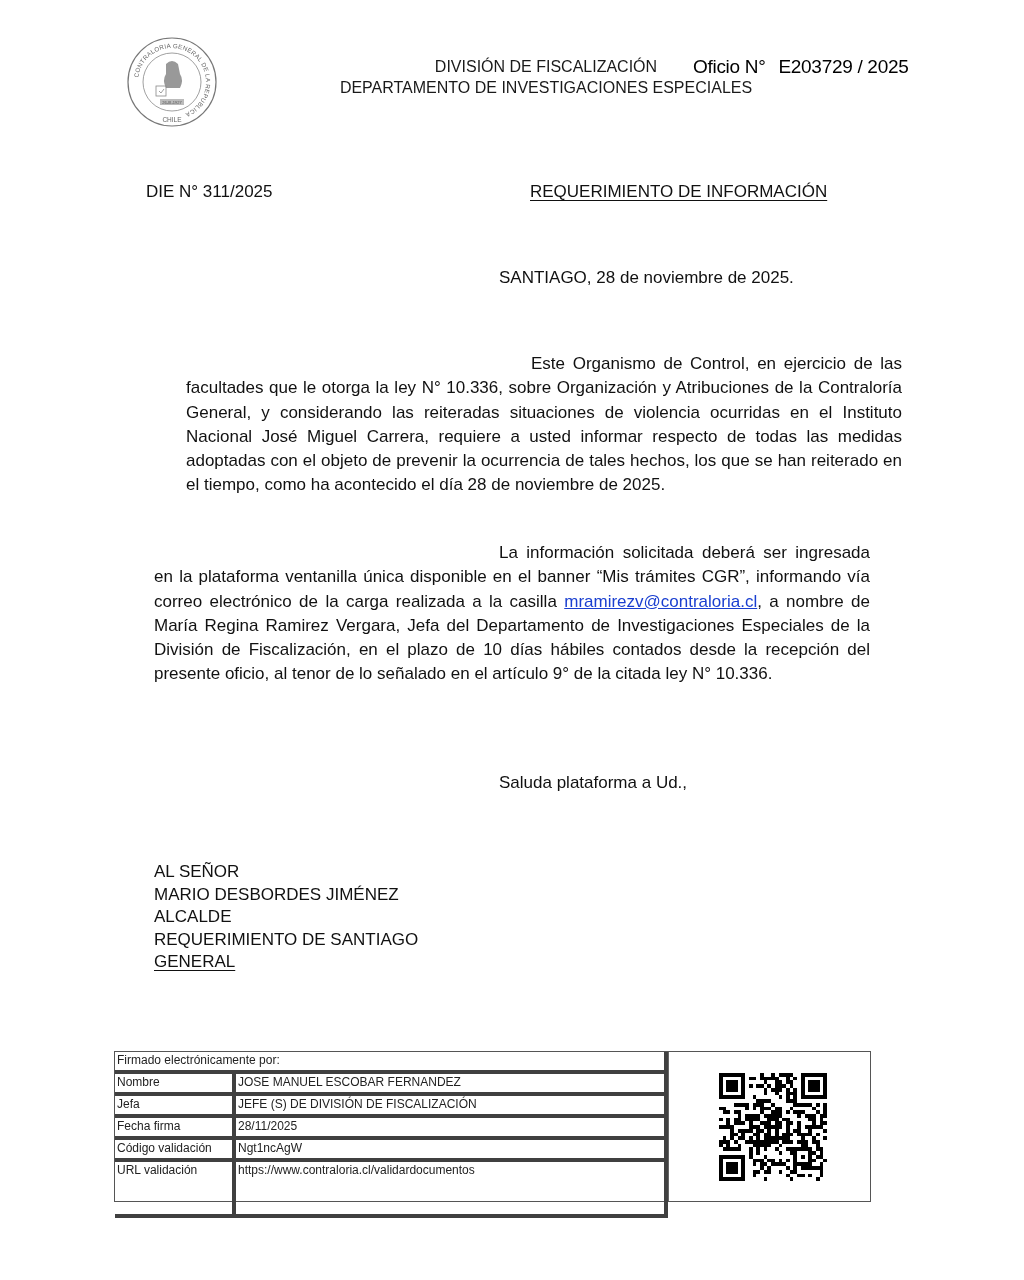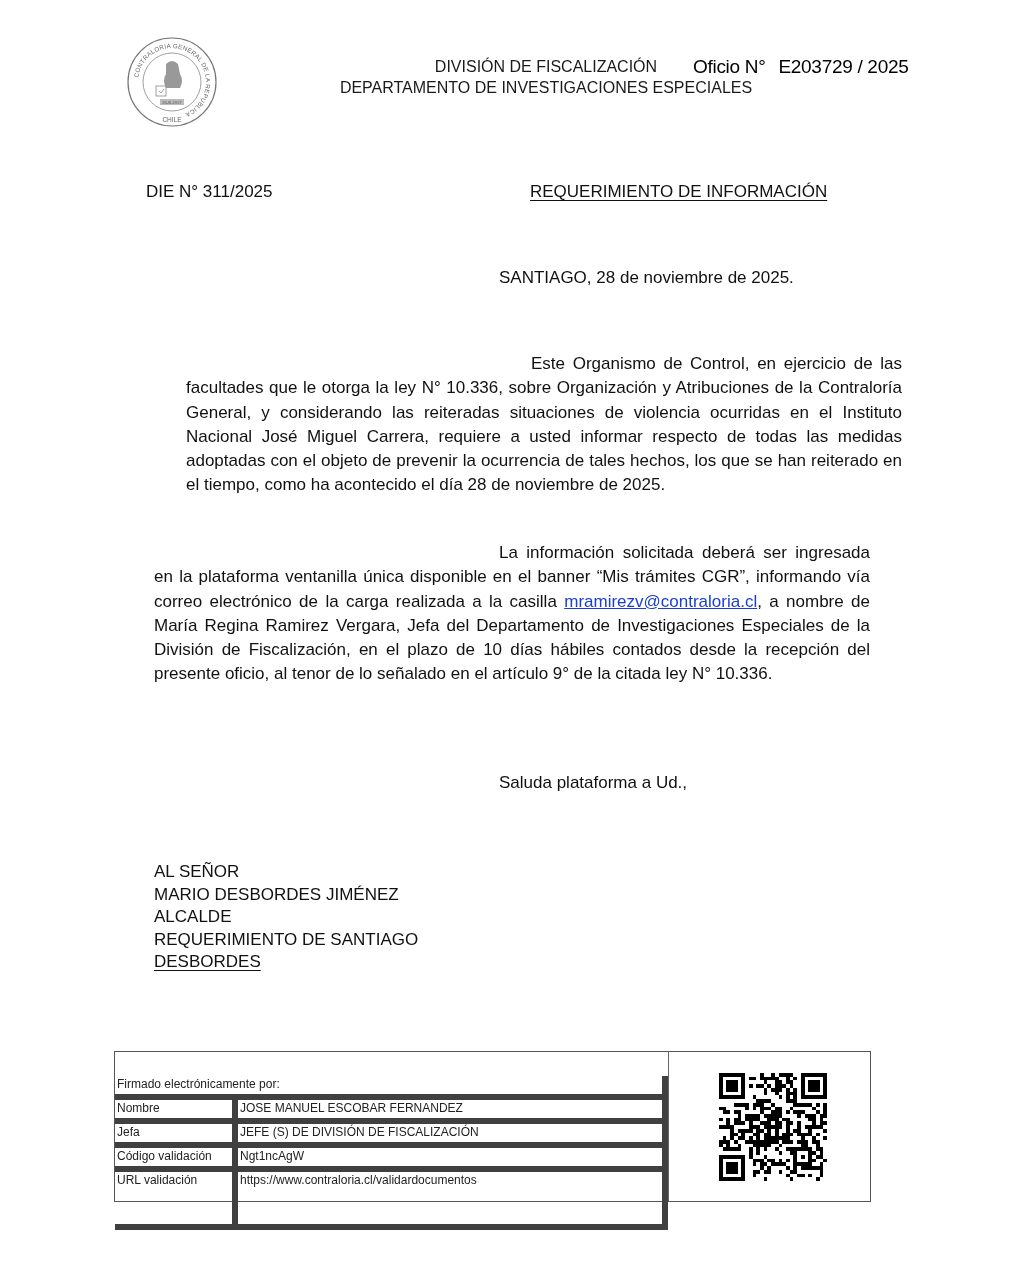--- a/index.html
+++ b/index.html
@@ -31,23 +31,23 @@
     .para a { color: #1a3fd0; text-decoration: underline; }
     .saluda { left: 499px; top: 773px; font-size: 17px; }
     .addressee { left: 154px; top: 861px; font-size: 17px; line-height: 22.5px; }
     .addressee .presente { text-decoration: underline; text-underline-offset: 3px; }
     .sig-box {
       left: 114px; top: 1051px; width: 757px; height: 151px;
       border: 1px solid #555; box-sizing: border-box;
     }
     .sig-table {
       position: absolute; left: 0; top: 0; width: 553px; height: 149px;
-      border-collapse: collapse; font-size: 12px; color: #222; margin-top: 24px;
-    }
-    .sig-table td { border: 6px solid #404040; padding: 0 2px; height: 18px; vertical-align: top; line-height: 17px; }
+      border-collapse: collapse; font-size: 12px; color: #222;
+    }
+    .sig-table td { border: 4px solid #404040; padding: 0 2px; height: 18px; vertical-align: top; line-height: 17px; }
     .sig-table td.lbl { width: 113px; }
     .sig-table tr.last td { height: 52px; }
     .sig-table tr:first-child td { border-top: none; }
     .sig-table td:first-child { border-left: none; }
     .qr-area {
       position: absolute; left: 553px; top: 0; width: 202px; height: 149px;
       border-left: 1px solid #666;
     }
     .qr { position: absolute; left: 50px; top: 21px; width: 108px; height: 108px; }
   </style>
@@ -92,36 +92,40 @@
 
 <div class="abs para p2"><span class="indent"></span><span>La información solicitada deberá ser ingresada en la plataforma ventanilla única disponible en el banner “Mis trámites CGR”, informando vía correo electrónico de la carga realizada a la casilla </span><a title="mramirezv@contraloria.cl" href="mailto:mramirezv@contraloria.cl">mramirezv@contraloria.cl</a><span>, a nombre de María Regina Ramirez Vergara, Jefa del Departamento de Investigaciones Especiales de la División de Fiscalización, en el plazo de 10 días hábiles contados desde la recepción del presente oficio, al tenor de lo señalado en el artículo 9° de la citada ley N° 10.336.</span></div>
 
 <div class="abs saluda">Saluda plataforma a Ud.,</div>
 
 <div class="abs addressee">
   <div>AL SEÑOR</div>
   <div>MARIO DESBORDES JIMÉNEZ</div>
   <div>ALCALDE</div>
   <div>REQUERIMIENTO DE SANTIAGO</div>
-  <div class="presente">DESBORDES</div>
+  <div class="presente">GENERAL</div>
 </div>
 
 <div class="abs sig-box">
   <table class="sig-table">
     <tbody>
         <tr>
       <td colspan="2">Firmado electrónicamente por:</td>
     </tr>
     <tr>
       <td class="lbl">Nombre</td>
       <td>JOSE MANUEL ESCOBAR FERNANDEZ</td>
     </tr>
     <tr>
       <td class="lbl">Jefa</td>
       <td>JEFE (S) DE DIVISIÓN DE FISCALIZACIÓN</td>
+    </tr>
+    <tr>
+      <td class="lbl">Fecha firma</td>
+      <td>28/11/2025</td>
     </tr>
     <tr>
       <td class="lbl">Código validación</td>
       <td>Ngt1ncAgW</td>
     </tr>
     <tr class="last">
       <td class="lbl">URL validación</td>
       <td>https://www.contraloria.cl/validardocumentos</td>
     </tr>
   </tbody>

